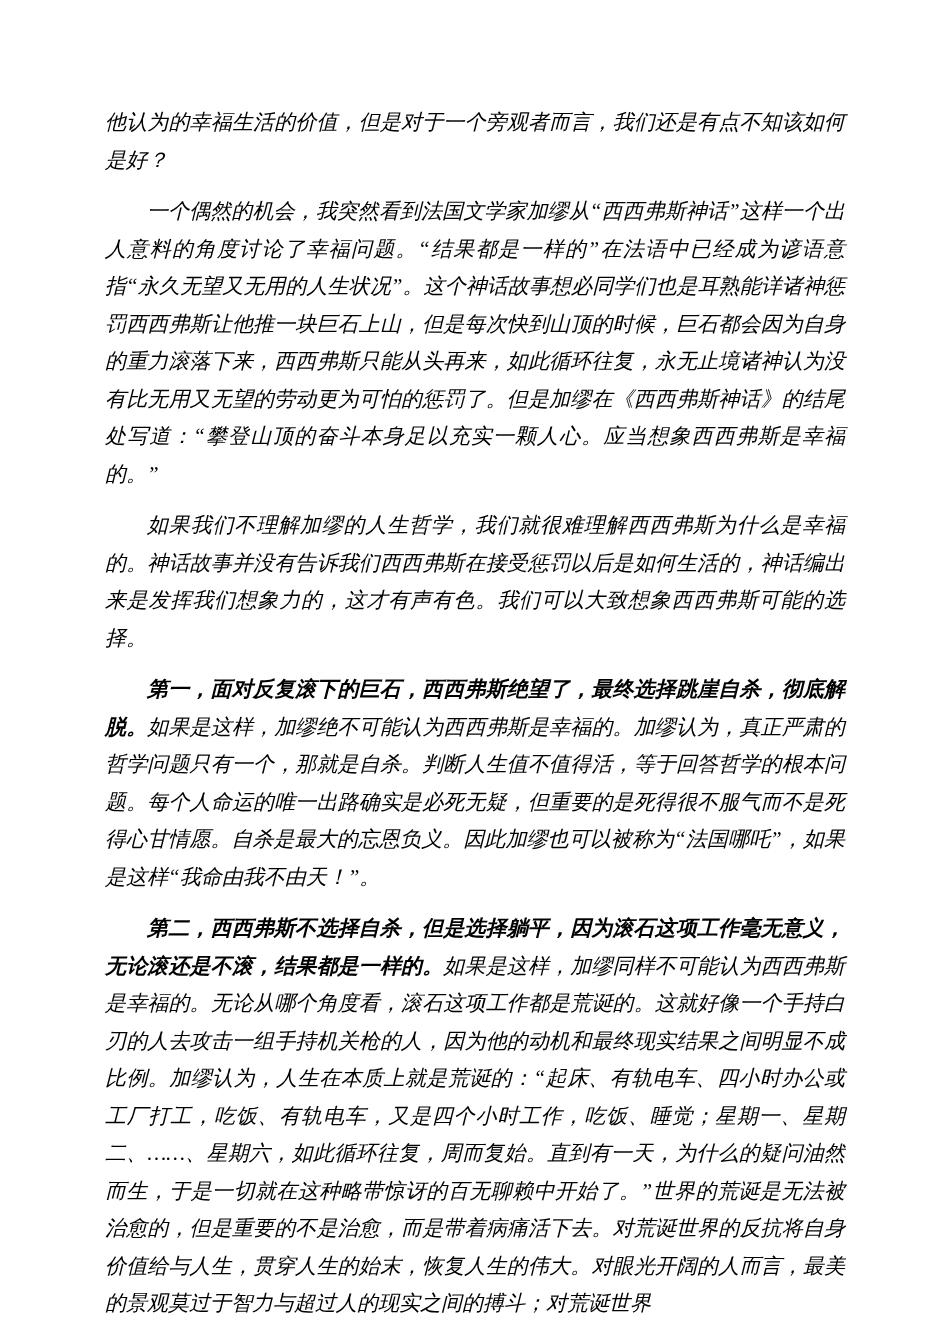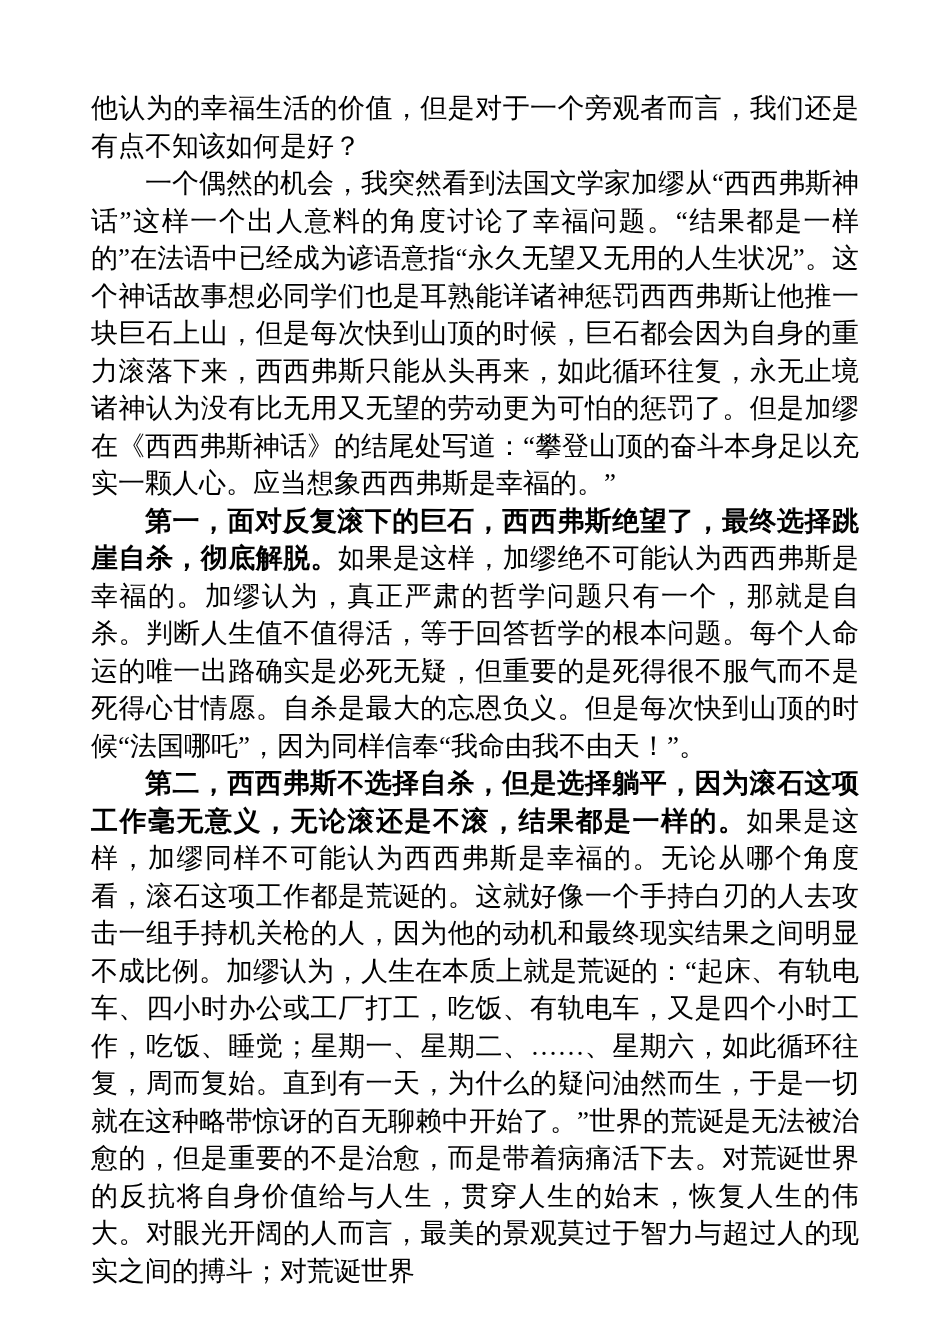--- a/index.html
+++ b/index.html
@@ -15,37 +15,39 @@
     overflow: hidden;
   }
   .page {
     box-sizing: border-box;
     width: 950px;
     height: 1344px;
     padding: 90px 91px 40px 91px;
     background: #ffffff;
   }
   .doc-body p.para {
-    margin: 0;
-    font-size: 27px;
+    margin: 14px;
+    font-size: 21px;
     line-height: 37.5px;
     text-align: justify;
     text-justify: inter-ideograph;
     word-break: break-all;
+    font-style: italic;
   }
   .doc-body p.para.indent {
     text-indent: 2em;
   }
   .doc-body .bold {
     font-weight: bold;
   }
 </style>
 </head>
 <body>
 
 <div class="page">
   <div class="doc-body" id="doc-body">
       <p class="para"><span class="">他认为的幸福生活的价值，但是对于一个旁观者而言，我们还是有点不知该如何是好？</span></p>
       <p class="para indent"><span class="">一个偶然的机会，我突然看到法国文学家加缪从“西西弗斯神话”这样一个出人意料的角度讨论了幸福问题。“结果都是一样的”在法语中已经成为谚语意指“永久无望又无用的人生状况”。这个神话故事想必同学们也是耳熟能详诸神惩罚西西弗斯让他推一块巨石上山，但是每次快到山顶的时候，巨石都会因为自身的重力滚落下来，西西弗斯只能从头再来，如此循环往复，永无止境诸神认为没有比无用又无望的劳动更为可怕的惩罚了。但是加缪在《西西弗斯神话》的结尾处写道：“攀登山顶的奋斗本身足以充实一颗人心。应当想象西西弗斯是幸福的。”</span></p>
-      <p class="para indent"><span class="bold">第一，面对反复滚下的巨石，西西弗斯绝望了，最终选择跳崖自杀，彻底解脱。</span><span class="">如果是这样，加缪绝不可能认为西西弗斯是幸福的。加缪认为，真正严肃的哲学问题只有一个，那就是自杀。判断人生值不值得活，等于回答哲学的根本问题。每个人命运的唯一出路确实是必死无疑，但重要的是死得很不服气而不是死得心甘情愿。自杀是最大的忘恩负义。但是每次快到山顶的时候“法国哪吒”，因为同样信奉“我命由我不由天！”。</span></p>
+      <p class="para indent"><span class="">如果我们不理解加缪的人生哲学，我们就很难理解西西弗斯为什么是幸福的。神话故事并没有告诉我们西西弗斯在接受惩罚以后是如何生活的，神话编出来是发挥我们想象力的，这才有声有色。我们可以大致想象西西弗斯可能的选择。</span></p>
+      <p class="para indent"><span class="bold">第一，面对反复滚下的巨石，西西弗斯绝望了，最终选择跳崖自杀，彻底解脱。</span><span class="">如果是这样，加缪绝不可能认为西西弗斯是幸福的。加缪认为，真正严肃的哲学问题只有一个，那就是自杀。判断人生值不值得活，等于回答哲学的根本问题。每个人命运的唯一出路确实是必死无疑，但重要的是死得很不服气而不是死得心甘情愿。自杀是最大的忘恩负义。因此加缪也可以被称为“法国哪吒”，如果是这样“我命由我不由天！”。</span></p>
       <p class="para indent"><span class="bold">第二，西西弗斯不选择自杀，但是选择躺平，因为滚石这项工作毫无意义，无论滚还是不滚，结果都是一样的。</span><span class="">如果是这样，加缪同样不可能认为西西弗斯是幸福的。无论从哪个角度看，滚石这项工作都是荒诞的。这就好像一个手持白刃的人去攻击一组手持机关枪的人，因为他的动机和最终现实结果之间明显不成比例。加缪认为，人生在本质上就是荒诞的：“起床、有轨电车、四小时办公或工厂打工，吃饭、有轨电车，又是四个小时工作，吃饭、睡觉；星期一、星期二、……、星期六，如此循环往复，周而复始。直到有一天，为什么的疑问油然而生，于是一切就在这种略带惊讶的百无聊赖中开始了。”世界的荒诞是无法被治愈的，但是重要的不是治愈，而是带着病痛活下去。对荒诞世界的反抗将自身价值给与人生，贯穿人生的始末，恢复人生的伟大。对眼光开阔的人而言，最美的景观莫过于智力与超过人的现实之间的搏斗；对荒诞世界</span></p>
     </div>
 </div>
 
 </body></html>

